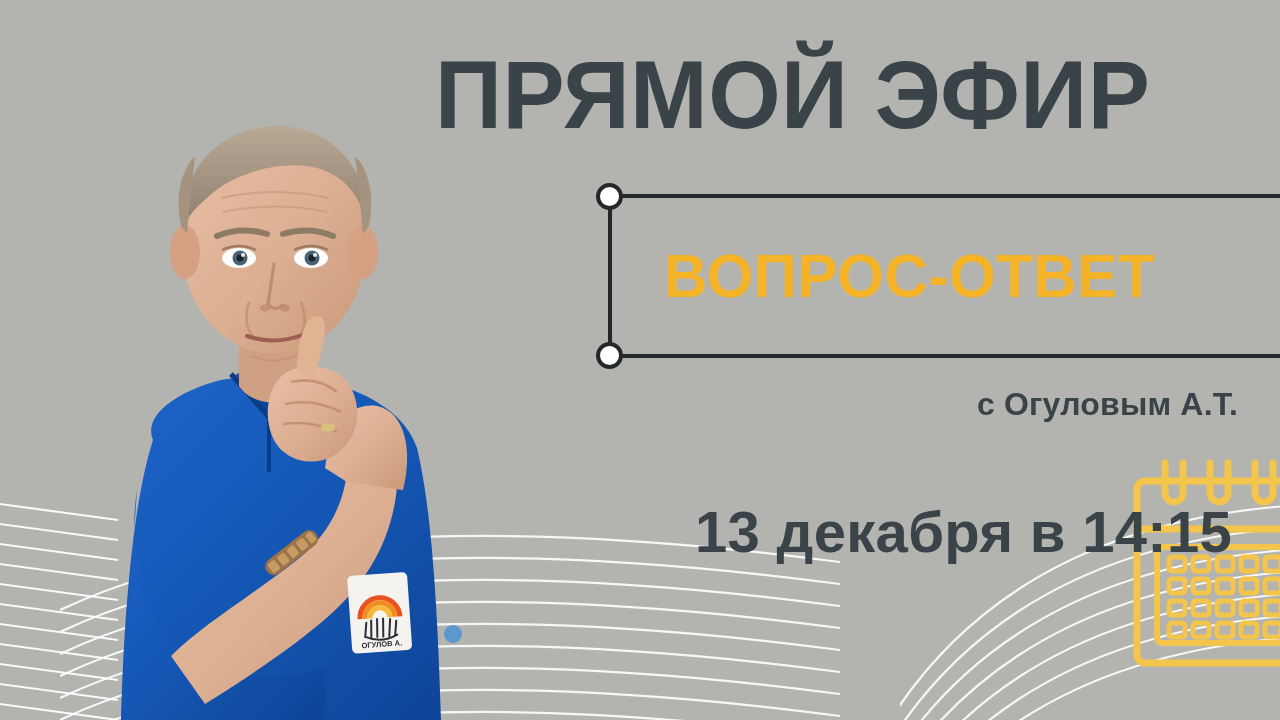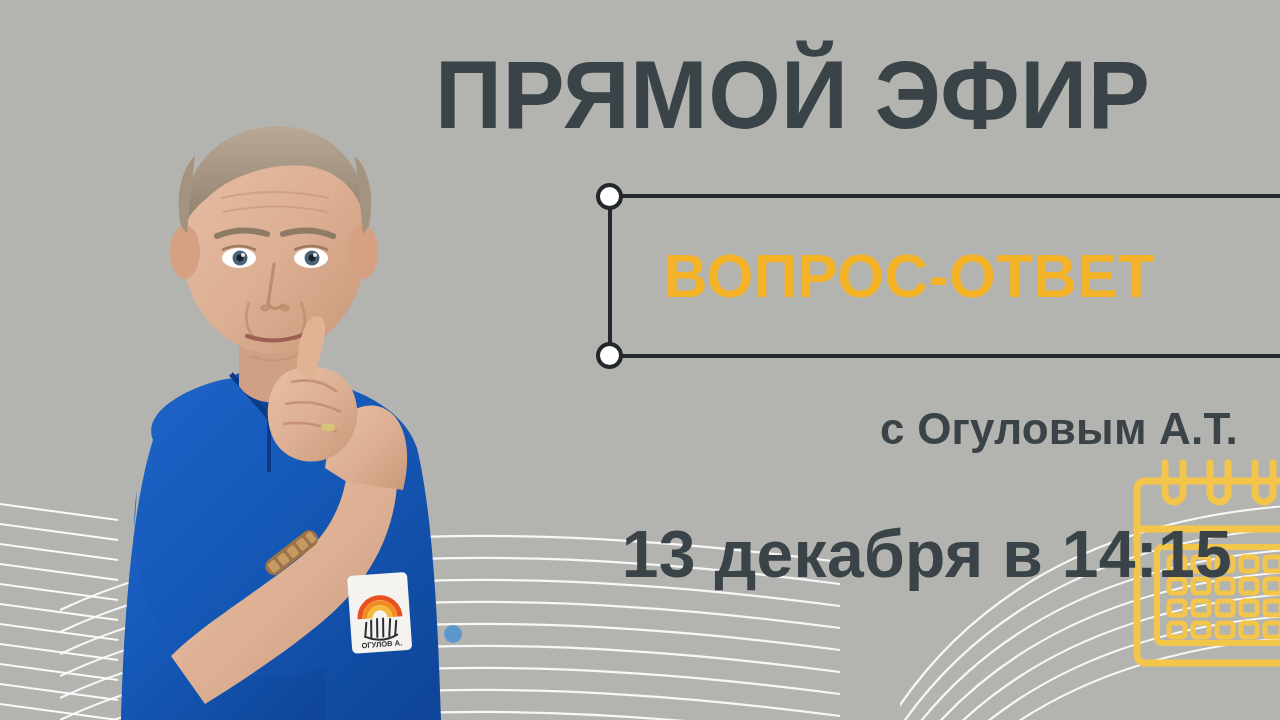--- a/index.html
+++ b/index.html
@@ -87,41 +87,41 @@
     letter-spacing:0.5px;
     color:#f5b427;
     white-space:nowrap;
     transform:scaleX(0.97);
     transform-origin:left top;
   }
 
   
   #presenter {
     position:absolute;
-    right:42px; top:404px;
-    font-size:44px;
+    right:42px; top:386px;
+    font-size:32px;
     font-weight:700;
     color:#3a4348;
     white-space:nowrap;
     letter-spacing:0.2px;
   }
 
   
   #calendar {
     position:absolute;
     left:1131px; top:455px;
     width:215px; height:215px;
     pointer-events:none;
   }
 
   
   #datetime {
     position:absolute;
-    right:48px; top:516px;
-    font-size:66px;
+    right:48px; top:498px;
+    font-size:58px;
     font-weight:700;
     color:#3a4348;
     white-space:nowrap;
     letter-spacing:0.3px;
     margin-left:8px;
   }
 </style>
 </head>
 <body>
 

